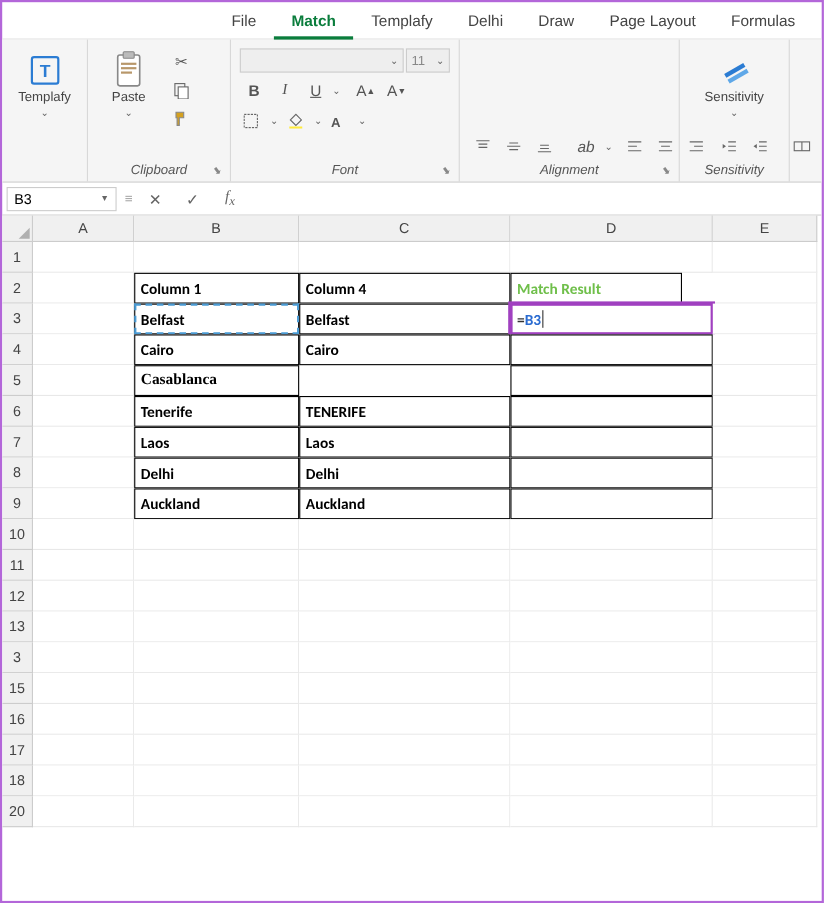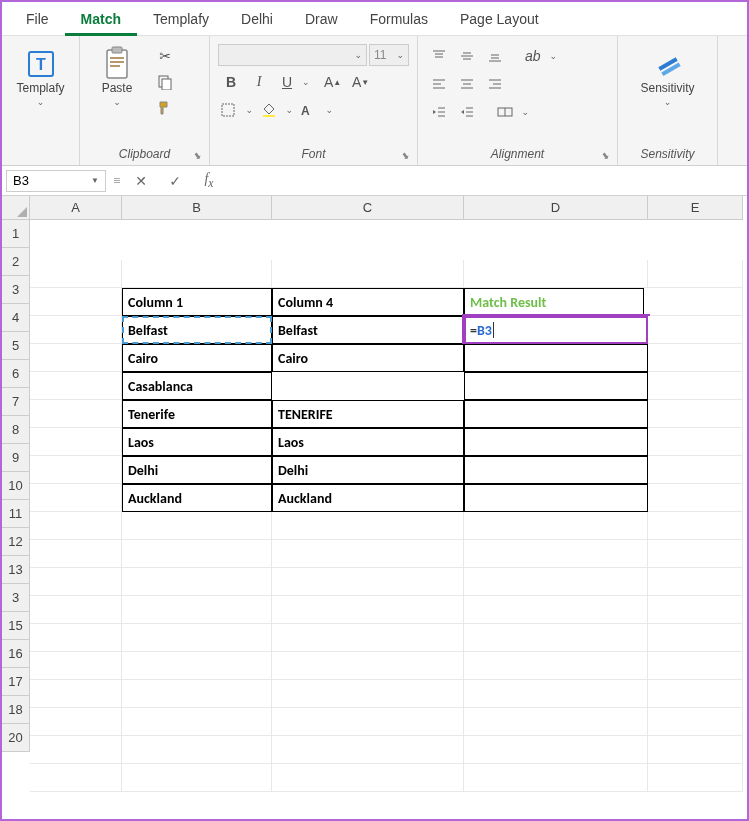--- a/index.html
+++ b/index.html
@@ -1,19 +1,19 @@
 <!DOCTYPE html>
 <html><head>
   <meta charset="utf-8">
   <style>
     * { box-sizing: border-box; margin: 0; padding: 0; }
     body { font-family: "Segoe UI", Arial, sans-serif; font-size: 13px; background: #fff; border: 2px solid #b366d9; width: 749px; height: 821px; overflow: hidden; }
 
     
-    .tabs { display: flex; padding: 0 8px; height: 34px; align-items: center; gap: 0; border-bottom: 1px solid #e0e0e0; }
+    .tabs { display: flex; padding: 0 8px; height: 34px; align-items: center; gap: 0; border-bottom: 1px solid #e0e0e0; justify-content: flex-end; }
     .tab { padding: 0 16px; height: 34px; display: flex; align-items: center; color: #444; cursor: pointer; font-size: 14px; }
     .tab.active { color: #0a7d3c; border-bottom: 3px solid #0a7d3c; font-weight: 600; padding-top: 3px; }
 
     
     .ribbon { display: flex; background: #f5f5f5; border-bottom: 1px solid #d0d0d0; height: 130px; }
     .group { border-right: 1px solid #d8d8d8; padding: 4px 8px 2px; display: flex; flex-direction: column; justify-content: space-between; }
     .group-content { flex: 1; display: flex; align-items: flex-start; gap: 6px; padding-top: 4px; }
     .group-label { text-align: center; font-size: 12px; color: #555; padding: 2px 0; position: relative; font-style: italic; }
     .group-label .expander { position: absolute; right: 0; bottom: 2px; font-size: 10px; color: #888; }
 
@@ -37,21 +37,21 @@
     .fb-input { flex: 1; border: none; height: 22px; font-size: 14px; padding: 0 4px; outline: none; }
 
     
     .grid-wrap { display: flex; height: calc(100% - 34px - 130px - 30px); }
     .corner { width: 28px; height: 24px; background: #f0f0f0; border-right: 1px solid #ccc; border-bottom: 1px solid #ccc; position: relative; }
     .corner::after { content: ""; position: absolute; right: 2px; bottom: 2px; border-left: 10px solid transparent; border-bottom: 10px solid #b0b0b0; }
     .col-headers { display: flex; height: 24px; }
     .ch { background: #f0f0f0; border-right: 1px solid #ccc; border-bottom: 1px solid #ccc; display: flex; align-items: center; justify-content: center; color: #444; font-size: 13px; }
     .row-headers { display: flex; flex-direction: column; width: 28px; }
     .rh { background: #f0f0f0; border-right: 1px solid #ccc; border-bottom: 1px solid #ccc; height: 28px; display: flex; align-items: center; justify-content: center; color: #444; font-size: 13px; }
-    .cells { position: relative; margin-top: 40px; }
+    .cells { position: relative; }
     .cell { position: absolute; border-right: 1px solid #e8e8e8; border-bottom: 1px solid #e8e8e8; padding: 3px 5px; font-size: 14px; display: flex; align-items: center; background: #fff; }
 
     
     .dt { border: 1.5px solid #000; font-weight: 700; font-family: Calibri, Arial, sans-serif; }
     .hdr-green { color: #6fbf4a; font-weight: 700; }
 
     .dash-sel { outline: 2px dashed #4a9bd4; outline-offset: -2px; background: #fff; }
     .edit-cell { outline: 4px solid #a040c0; outline-offset: -2px; background: #fff; }
     .edit-cell .eq { color: #333; }
     .edit-cell .ref { color: #2a6bd1; }
@@ -61,22 +61,22 @@
   </style>
 </head>
 <body>
 
 <div class="tabs">
   <div class="tab">File</div>
   <div class="tab active">Match</div>
   <div class="tab">Templafy</div>
   <div class="tab">Delhi</div>
   <div class="tab">Draw</div>
+  <div class="tab">Page Layout</div>
   <div class="tab">Formulas</div>
-  <div class="tab">Page Layout</div>
 </div>
 
 <div class="ribbon">
 
   <div class="group" style="width:78px;">
     <div class="group-content" style="justify-content:center;">
       <div class="big-btn">
         <span class="icon">
           <svg width="32" height="32" viewBox="0 0 32 32">
               <rect x="4" y="4" width="24" height="24" rx="2" fill="none" stroke="#2b7cd3" stroke-width="2"></rect>
@@ -169,21 +169,21 @@
         <div class="small-btn wider">
             <span><span style="font-size:12px; font-weight:700;">A</span></span>
             <span class="chev">⌄</span>
           </div>
       </div>
     </div>
     <div class="group-label"><span>Font</span><span class="expander">⬊</span></div>
   </div>
 
   <div class="group" style="width:200px;">
-    <div class="group-content" style="flex-direction:column; gap:4px;">
+    <div class="group-content" style="gap:4px;align-items:flex-end;">
       <div class="row-btns">
         <div class="small-btn">
             <svg width="14" height="14">
               <line x1="1" y1="2" x2="13" y2="2" stroke="#666"></line>
               <line x1="3" y1="5" x2="11" y2="5" stroke="#666"></line>
               <line x1="3" y1="8" x2="11" y2="8" stroke="#666"></line>
             </svg>
           </div>
         <div class="small-btn">
             <svg width="14" height="14">
@@ -331,38 +331,38 @@
       </div>
     <div class="cells" id="cells" style="flex:1;">
         <div class="cell" id="cell-A1" style="left: 0px; top: 0px; width: 92px; height: 28px;"></div>
         <div class="cell" id="cell-B1" style="left: 92px; top: 0px; width: 150px; height: 28px;"></div>
         <div class="cell" id="cell-C1" style="left: 242px; top: 0px; width: 192px; height: 28px;"></div>
         <div class="cell" id="cell-D1" style="left: 434px; top: 0px; width: 184px; height: 28px;"></div>
         <div class="cell" id="cell-E1" style="left: 618px; top: 0px; width: 95px; height: 28px;"></div>
         <div class="cell" id="cell-A2" style="left: 0px; top: 28px; width: 92px; height: 28px;"></div>
         <div class="cell dt" id="cell-B2" style="left: 92px; top: 28px; width: 150px; height: 28px;">Column 1</div>
         <div class="cell dt" id="cell-C2" style="left: 242px; top: 28px; width: 192px; height: 28px;">Column 4</div>
-        <div class="cell dt hdr-green" id="cell-D2" style="left: 434px; top: 28px; width: 180px; height: 28px;">Match Result</div>
+        <div class="cell dt hdr-green" id="cell-D2" style="left: 434px; top: 28px; width: 156px; height: 28px;">Match Result</div>
         <div class="cell" id="cell-E2" style="left: 618px; top: 28px; width: 95px; height: 28px;"></div>
         <div class="cell" id="cell-A3" style="left: 0px; top: 56px; width: 92px; height: 28px;"></div>
         <div class="cell dt dash-sel" id="cell-B3" style="left: 92px; top: 56px; width: 150px; height: 28px;">Belfast</div>
         <div class="cell dt" id="cell-C3" style="left: 242px; top: 56px; width: 192px; height: 28px;">Belfast</div>
         <div class="cell dt edit-cell" id="cell-D3" style="left: 434px; top: 56px; width: 184px; height: 28px;">
           <span class="eq">=</span>
           <span class="ref">B3</span>
           <span class="edit-cursor"></span>
         </div>
         <div class="cell" id="cell-E3" style="left: 618px; top: 56px; width: 95px; height: 28px;"></div>
         <div class="cell" id="cell-A4" style="left: 0px; top: 84px; width: 92px; height: 28px;"></div>
         <div class="cell dt" id="cell-B4" style="left: 92px; top: 84px; width: 150px; height: 28px;">Cairo</div>
         <div class="cell dt" id="cell-C4" style="left: 242px; top: 84px; width: 192px; height: 28px;">Cairo</div>
         <div class="cell dt" id="cell-D4" style="left: 434px; top: 84px; width: 184px; height: 28px;"></div>
         <div class="cell" id="cell-E4" style="left: 618px; top: 84px; width: 95px; height: 28px;"></div>
         <div class="cell" id="cell-A5" style="left: 0px; top: 112px; width: 92px; height: 28px;"></div>
-        <div class="cell dt" id="cell-B5" style="left: 92px; top: 112px; width: 150px; height: 28px;">Casablanca</div>
+        <div class="cell dt" id="cell-B5" style="left: 92px; top: 112px; width: 150px; height: 28px; font-family: Liberation Serif, serif;">Casablanca</div>
         <div class="cell dt" id="cell-D5" style="left: 434px; top: 112px; width: 184px; height: 28px;"></div>
         <div class="cell" id="cell-E5" style="left: 618px; top: 112px; width: 95px; height: 28px;"></div>
         <div class="cell" id="cell-A6" style="left: 0px; top: 140px; width: 92px; height: 28px;"></div>
         <div class="cell dt" id="cell-B6" style="left: 92px; top: 140px; width: 150px; height: 28px;">Tenerife</div>
         <div class="cell dt" id="cell-C6" style="left: 242px; top: 140px; width: 192px; height: 28px;">TENERIFE</div>
         <div class="cell dt" id="cell-D6" style="left: 434px; top: 140px; width: 184px; height: 28px;"></div>
         <div class="cell" id="cell-E6" style="left: 618px; top: 140px; width: 95px; height: 28px;"></div>
         <div class="cell" id="cell-A7" style="left: 0px; top: 168px; width: 92px; height: 28px;"></div>
         <div class="cell dt" id="cell-B7" style="left: 92px; top: 168px; width: 150px; height: 28px;">Laos</div>
         <div class="cell dt" id="cell-C7" style="left: 242px; top: 168px; width: 192px; height: 28px;">Laos</div>

